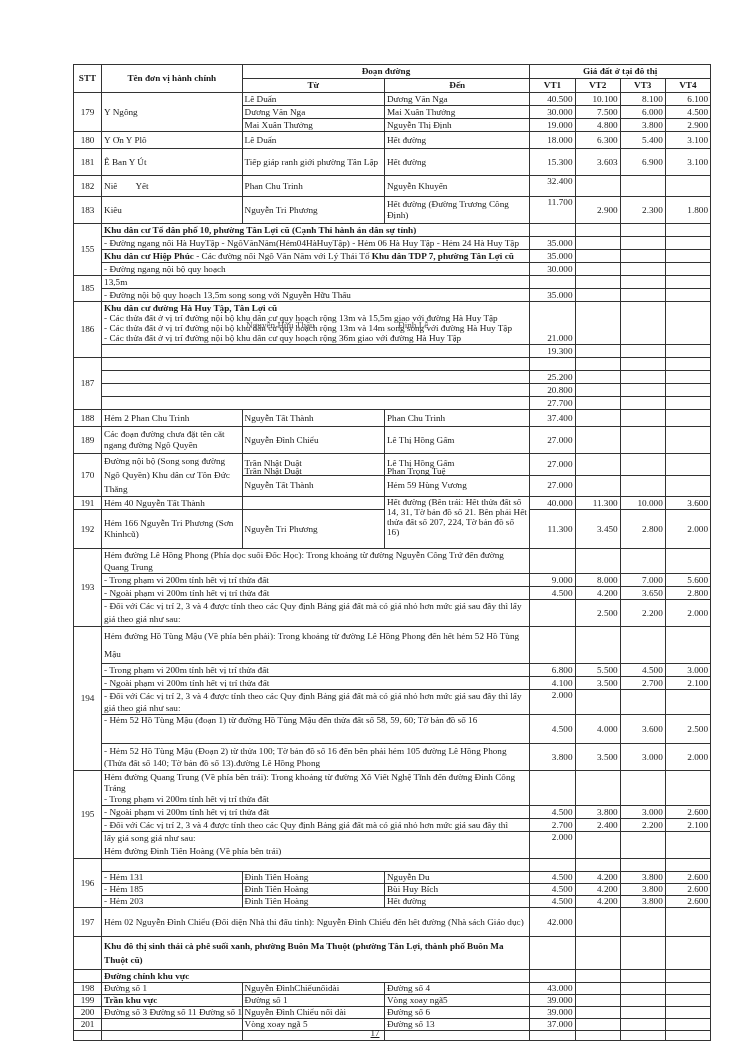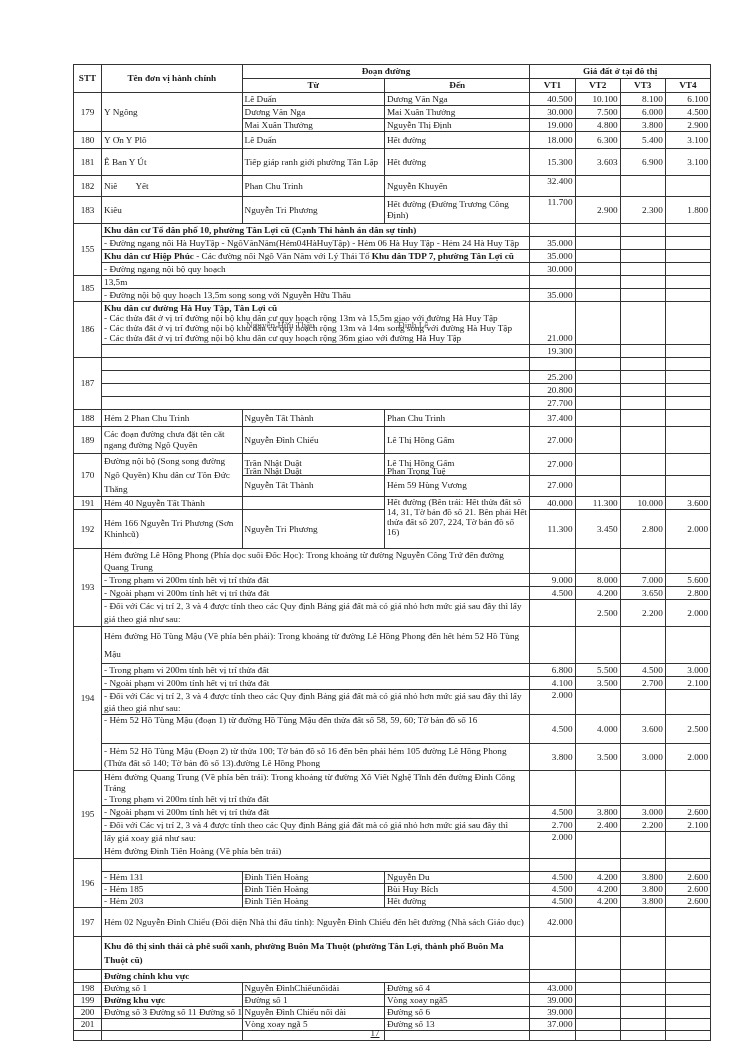--- a/index.html
+++ b/index.html
@@ -383,21 +383,21 @@
     </tr>
     <tr class="h13">
       <td colspan="3">- Đối với Các vị trí 2, 3 và 4 được tính theo các Quy định Bảng giá đất mà có giá nhỏ hơn mức giá sau đây thì</td>
       <td class="num">2.700</td>
       <td class="num">2.400</td>
       <td class="num">2.200</td>
       <td class="num">2.100</td>
     </tr>
     <tr>
       <td colspan="3" style="height:26px;line-height:13px">
-            <div>lấy giá xoay giá như sau:</div>
+            <div>lấy giá song giá như sau:</div>
             <div>Hẻm đường Đinh Tiên Hoàng (Về phía bên trái)</div>
           </td>
       <td class="num" style="vertical-align:top">2.000</td>
       <td></td>
           <td></td>
           <td></td>
     </tr>
 
     <tr class="h13">
       <td rowspan="4" class="stt">196</td>
@@ -466,21 +466,21 @@
       <td>Đường số 1</td>
       <td>Nguyễn ĐìnhChiểunốidài</td>
       <td>Đường số 4</td>
       <td class="num">43.000</td>
       <td></td>
           <td></td>
           <td></td>
     </tr>
     <tr style="height:10px">
       <td class="stt">199</td>
-      <td class="b">Đường khu vực</td>
+      <td class="b">Trần khu vực</td>
       <td>Đường số 1</td>
       <td>Vòng xoay ngã5</td>
       <td class="num">39.000</td>
       <td></td>
           <td></td>
           <td></td>
     </tr>
     <tr style="height:10px">
       <td class="stt">200</td>
       <td style="overflow:hidden">Đường số 3 Đường số 11 Đường số 12</td>

